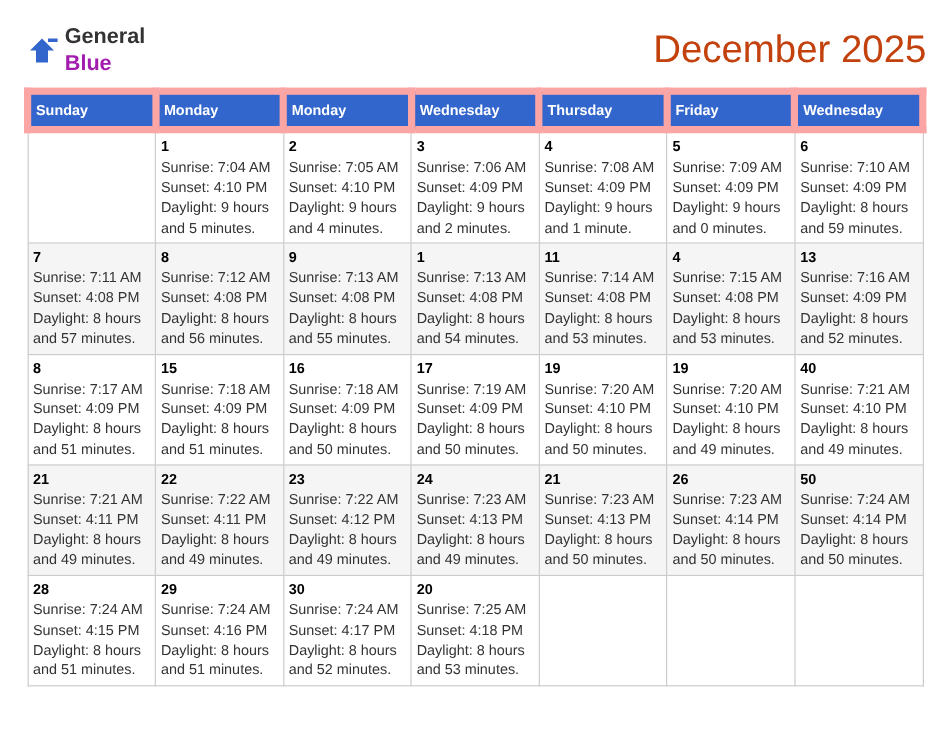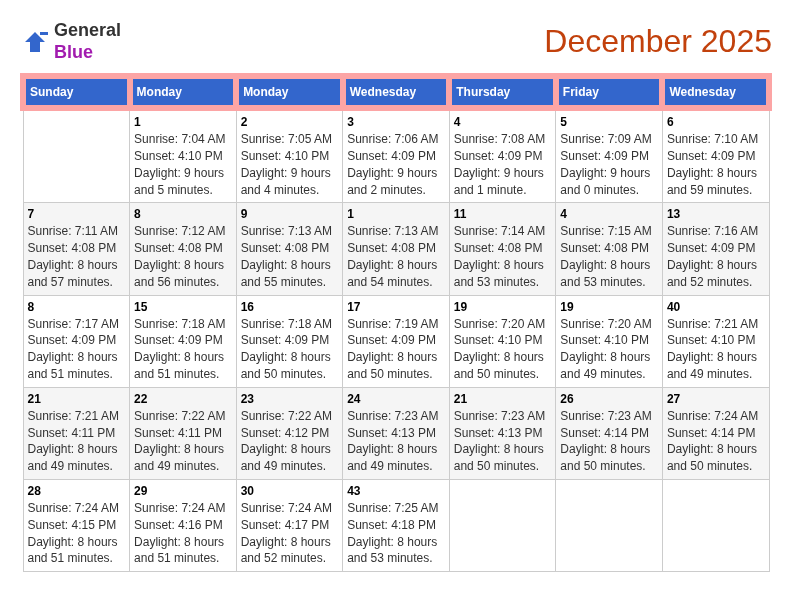--- a/index.html
+++ b/index.html
@@ -221,39 +221,39 @@
         </td>
         <td>
           <span class="day-number">21</span>
           <div class="day-info">Sunrise: 7:23 AM<br>Sunset: 4:13 PM<br>Daylight: 8 hours and 50 minutes.</div>
         </td>
         <td>
           <span class="day-number">26</span>
           <div class="day-info">Sunrise: 7:23 AM<br>Sunset: 4:14 PM<br>Daylight: 8 hours and 50 minutes.</div>
         </td>
         <td>
-          <span class="day-number">27</span>
+          <span class="day-number">50</span>
           <div class="day-info">Sunrise: 7:24 AM<br>Sunset: 4:14 PM<br>Daylight: 8 hours and 50 minutes.</div>
         </td>
       </tr>
       <tr>
         <td>
           <span class="day-number">28</span>
           <div class="day-info">Sunrise: 7:24 AM<br>Sunset: 4:15 PM<br>Daylight: 8 hours and 51 minutes.</div>
         </td>
         <td>
           <span class="day-number">29</span>
           <div class="day-info">Sunrise: 7:24 AM<br>Sunset: 4:16 PM<br>Daylight: 8 hours and 51 minutes.</div>
         </td>
         <td>
           <span class="day-number">30</span>
           <div class="day-info">Sunrise: 7:24 AM<br>Sunset: 4:17 PM<br>Daylight: 8 hours and 52 minutes.</div>
         </td>
         <td>
-          <span class="day-number">43</span>
+          <span class="day-number">20</span>
           <div class="day-info">Sunrise: 7:25 AM<br>Sunset: 4:18 PM<br>Daylight: 8 hours and 53 minutes.</div>
         </td>
         <td class="empty-cell"></td>
         <td class="empty-cell"></td>
         <td class="empty-cell"></td>
       </tr>
     </tbody>
 </table>
 
 </body></html>

